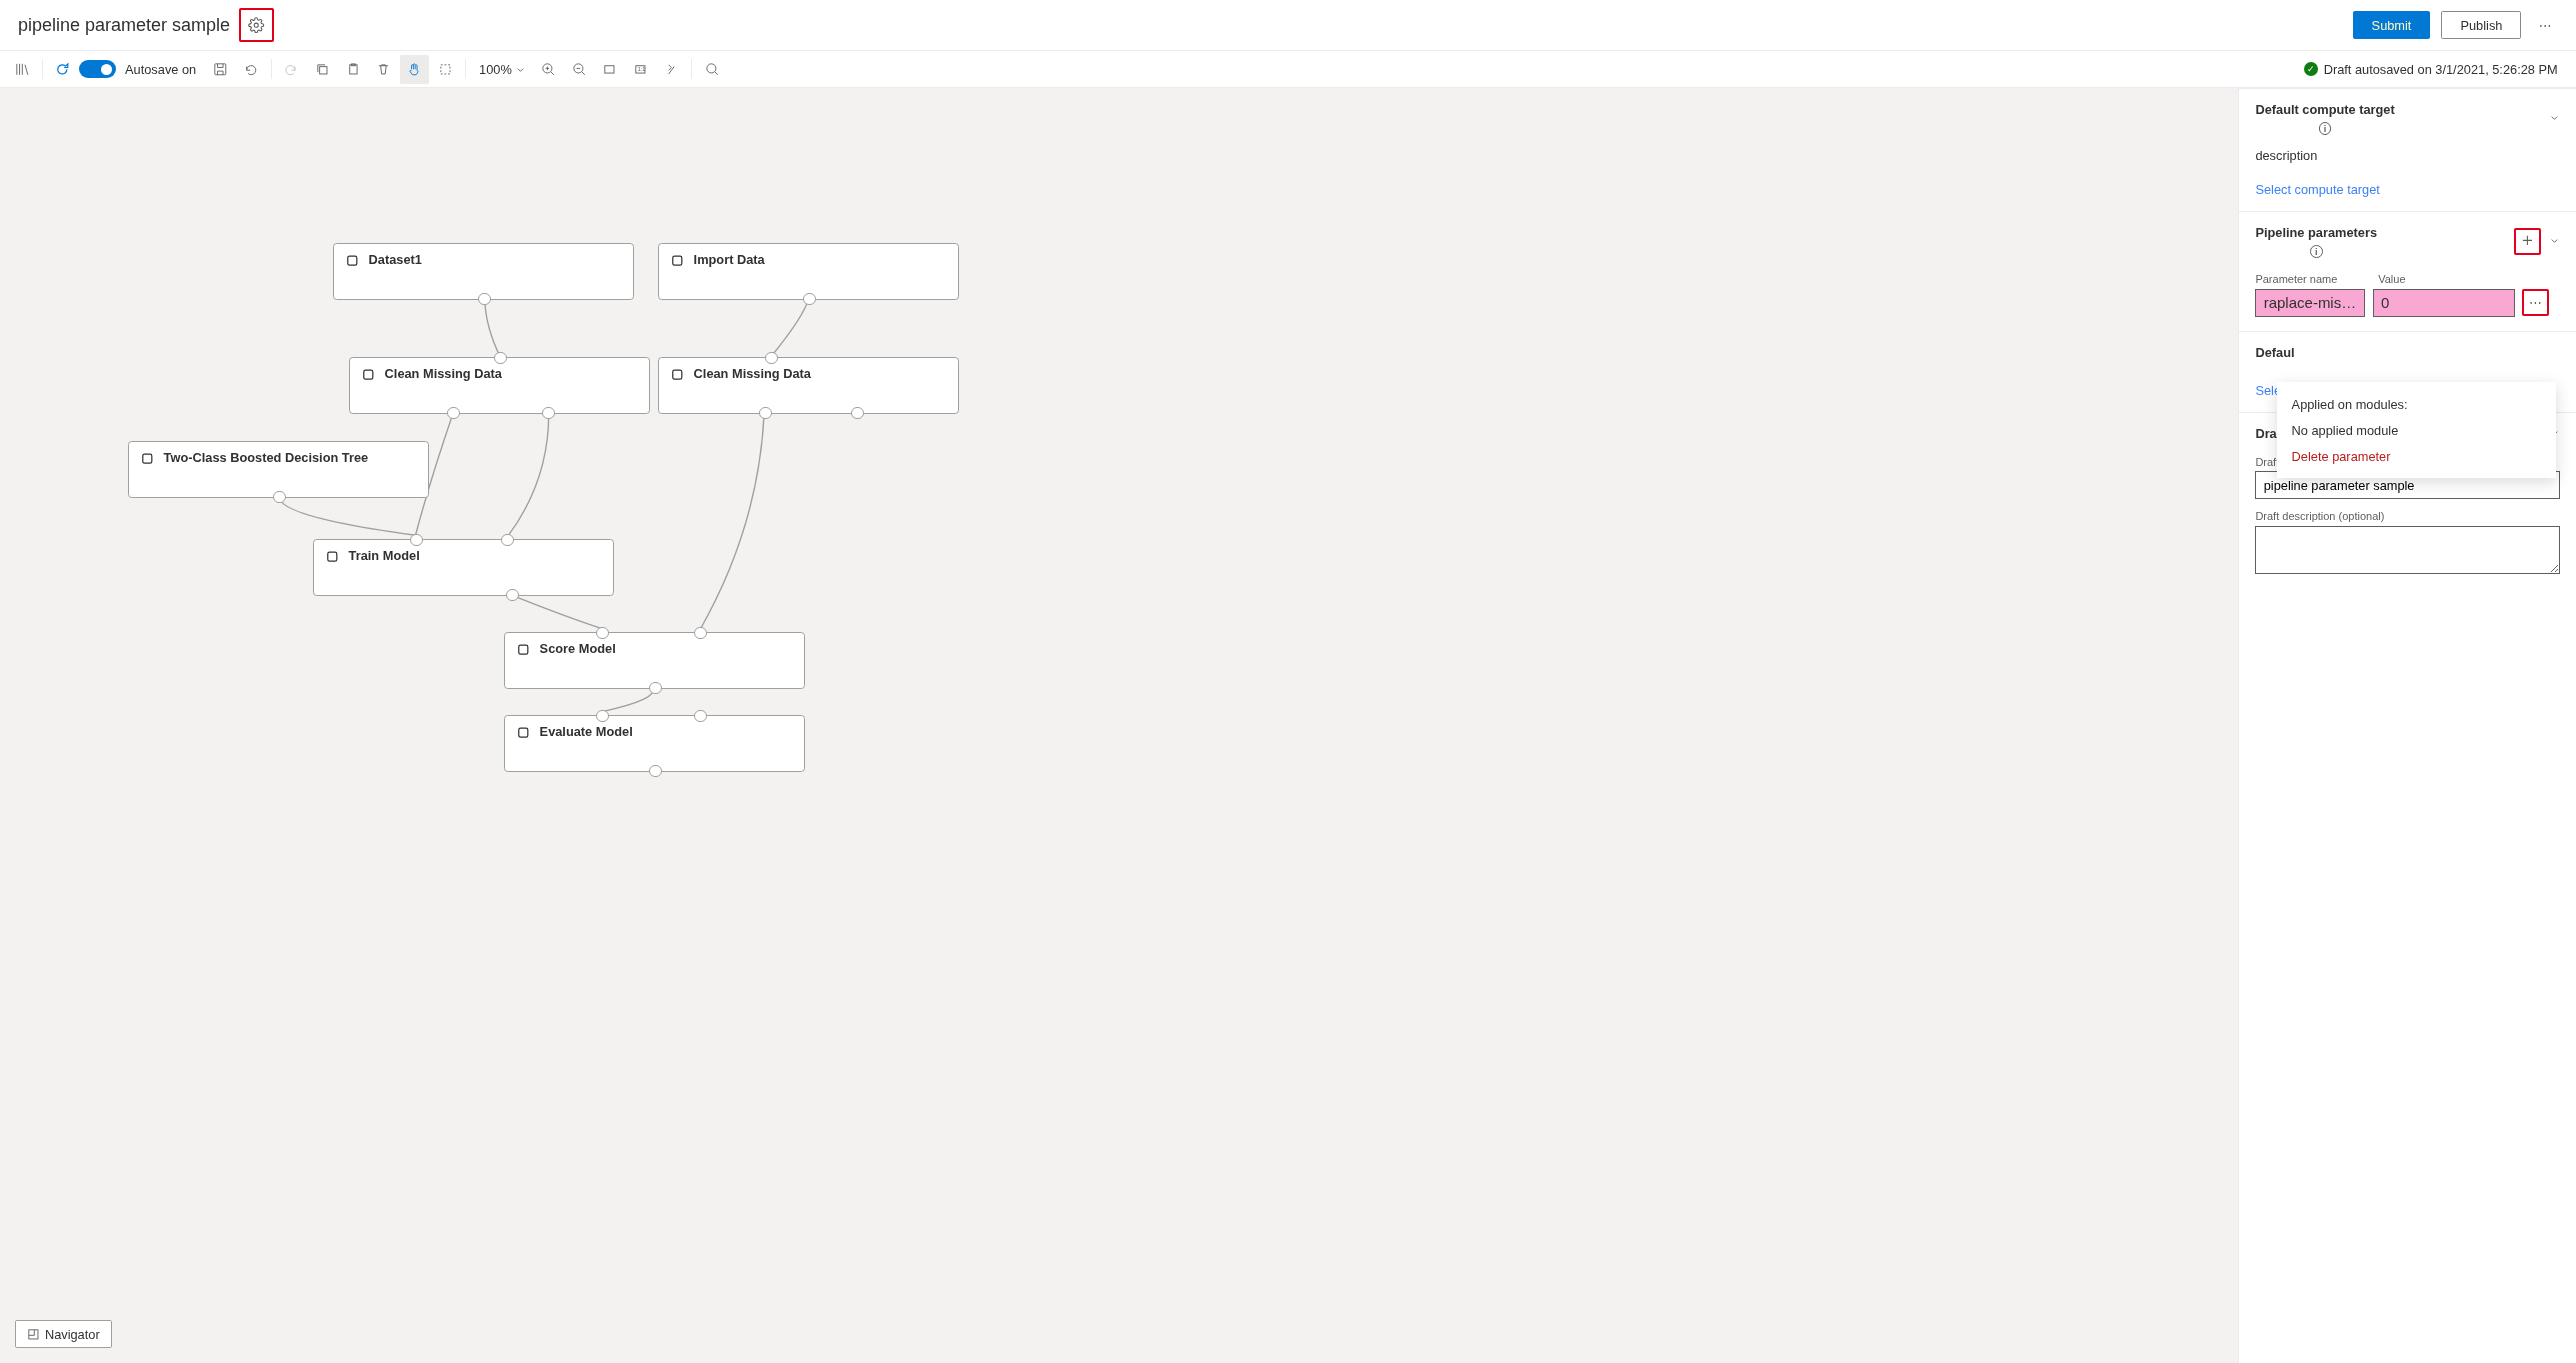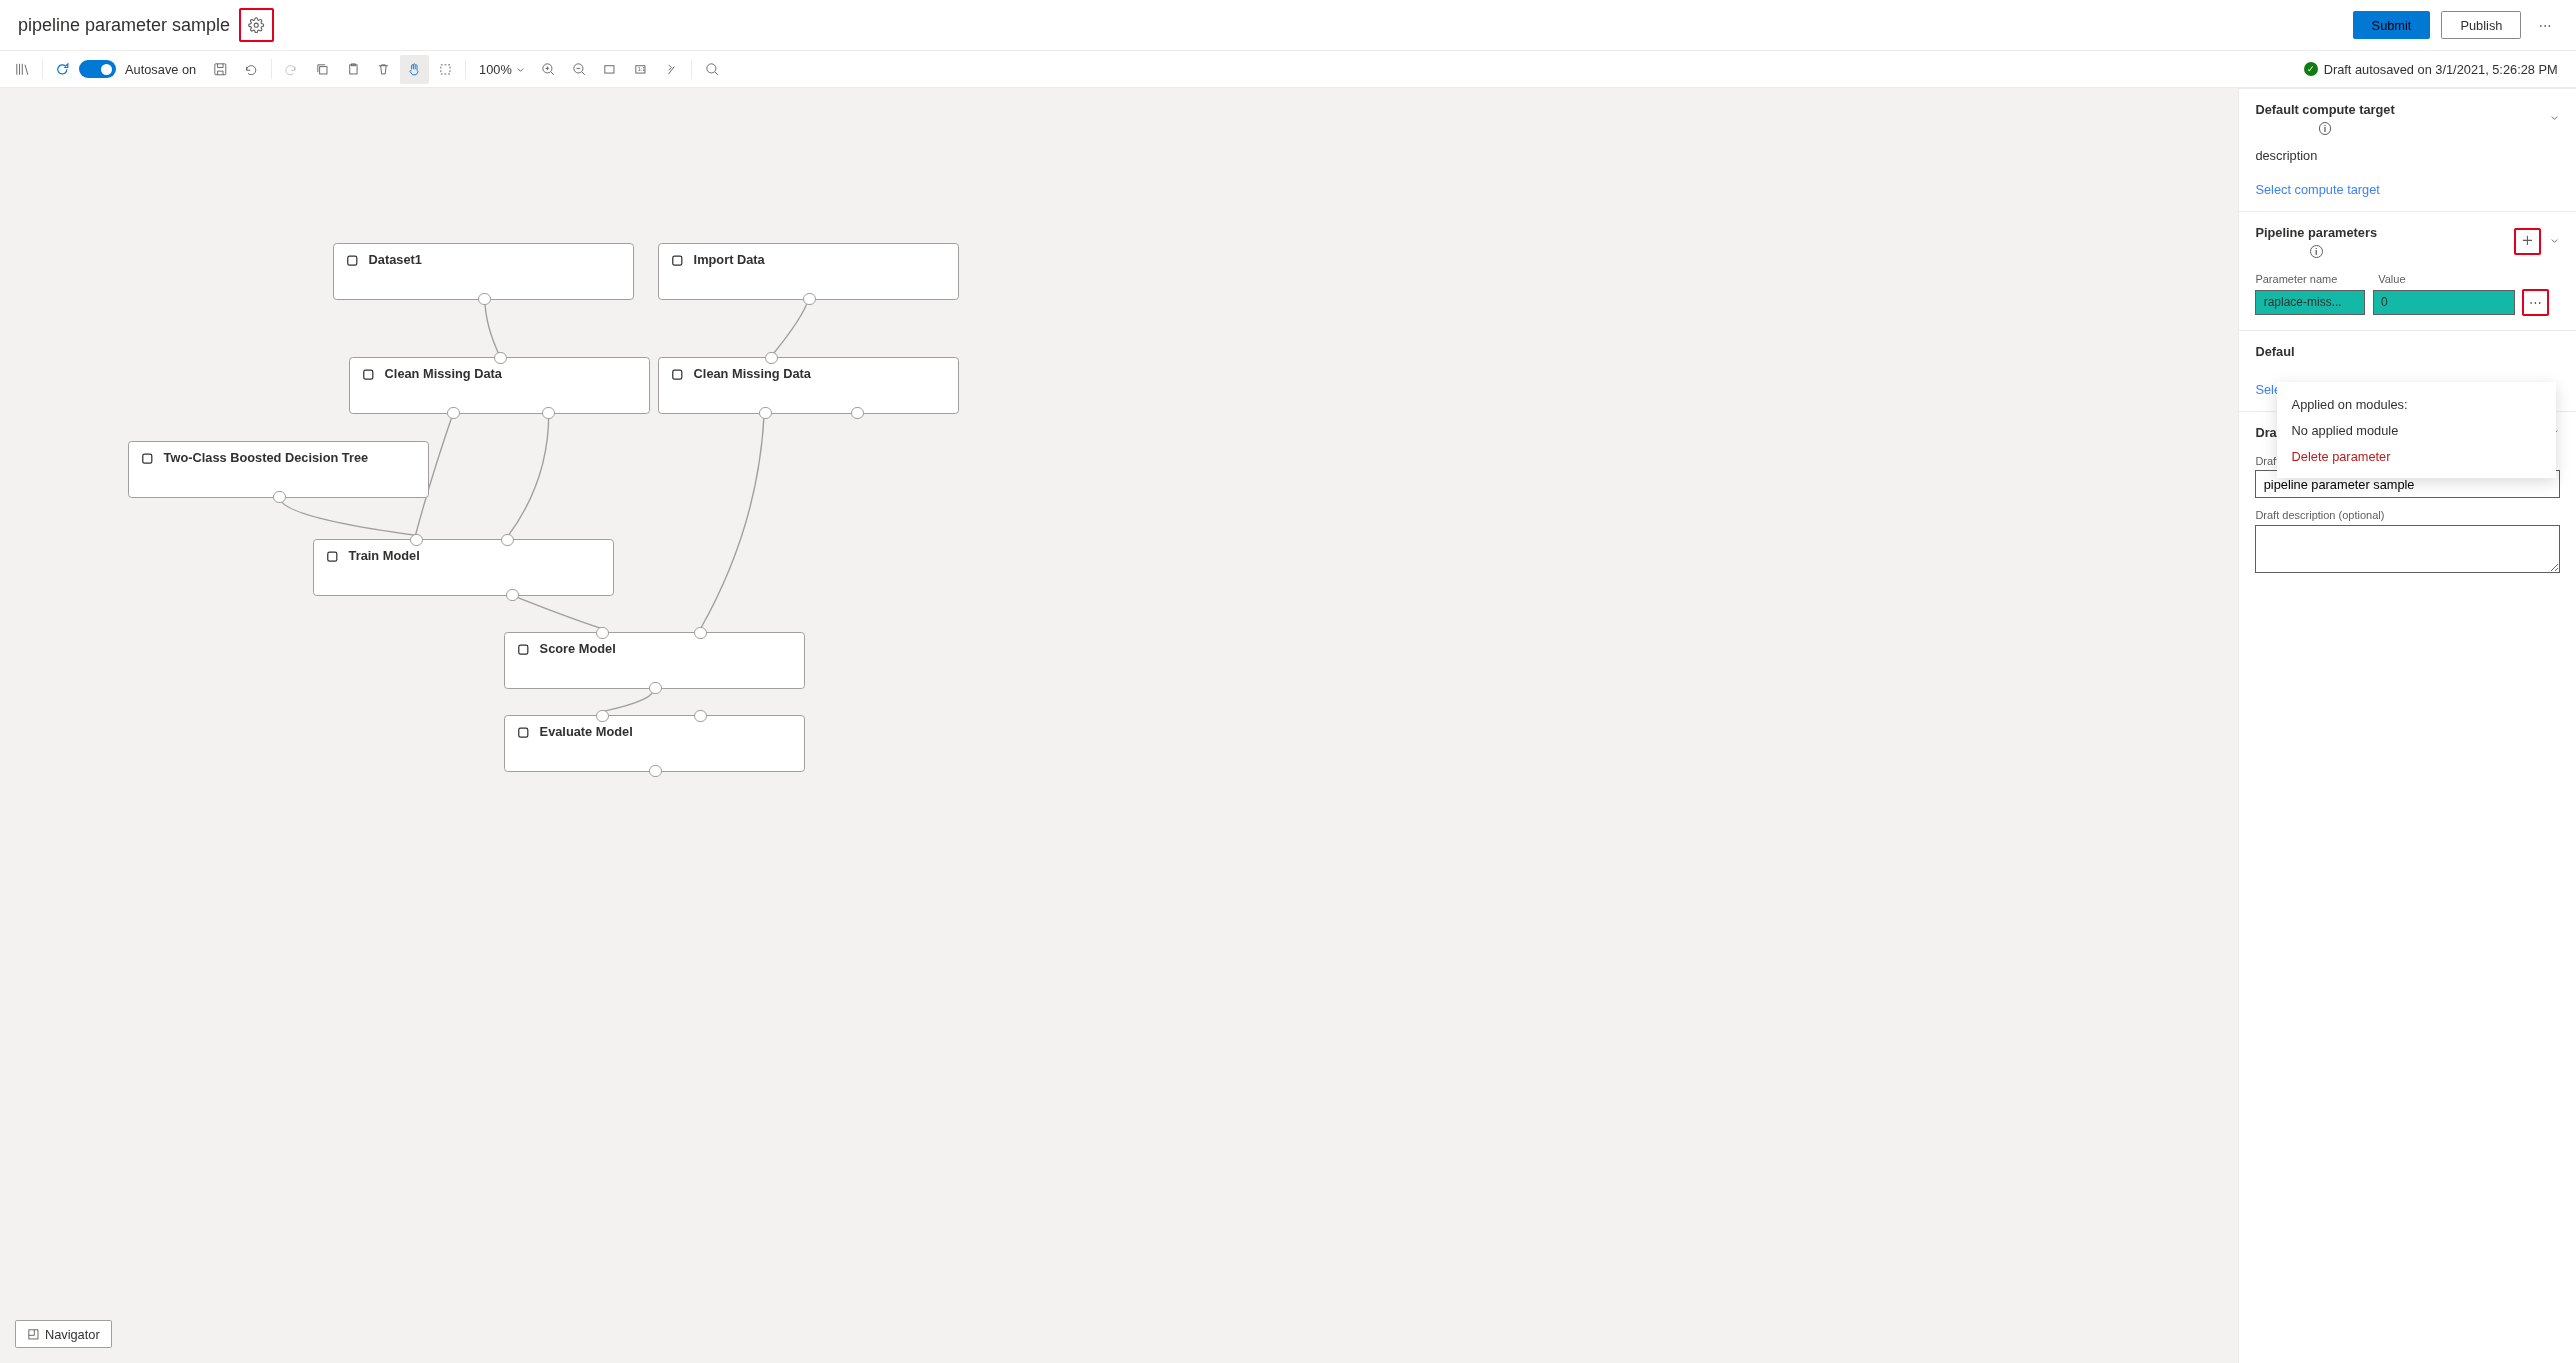--- a/index.html
+++ b/index.html
@@ -6,21 +6,21 @@
     body { font-family: "Segoe UI", -apple-system, sans-serif; font-size: 12.8px; color: #323130; background: #fff; overflow: hidden; }
     
     
     .header { display: flex; align-items: center; justify-content: space-between; padding: 7.3px 18px; border-bottom: 0.9px solid #edebe9; height: 51px; }
     .header-left { display: flex; align-items: center; gap: 9px; }
     .title { font-size: 18px; font-weight: 400; }
     .gear-wrap { border: 2.3px solid #e3001c; padding: 2.7px; border-radius: 1.8px; display:flex; align-items:center; }
     .icon-btn { width: 25.6px; height: 25.6px; display: inline-flex; align-items: center; justify-content: center; cursor: pointer; border-radius: 1.8px; }
     .header-right { display: flex; align-items: center; gap: 11px; }
     .btn { padding: 5.5px 18px; font-size: 12.8px; border-radius: 1.8px; cursor: pointer; border: 0.9px solid transparent; }
-    .btn-primary { background: #0078d4; color: #000000; border-color: #0078d4; }
+    .btn-primary { background: #0078d4; color: #fef9c3; border-color: #0078d4; }
     .btn-secondary { background: #fff; color: #323130; border: 0.9px solid #8a8886; }
     
     
     .toolbar { display: flex; align-items: center; height: 37px; border-bottom: 0.9px solid #edebe9; padding: 0 7.3px; gap: 1.8px; }
     .tool-ic { width: 29px; height: 29px; display: inline-flex; align-items: center; justify-content: center; cursor: pointer; border-radius: 1.8px; color: #605e5c;}
     .tool-ic.active-bg { background: #edebe9; }
     .tool-sep { width: 0.9px; height: 20px; background: #edebe9; margin: 0 3.7px; }
     .toggle { width: 37px; height: 18px; background: #0078d4; border-radius: 9px; position: relative; cursor: pointer; }
     .toggle::after { content: ""; width: 11px; height: 11px; background: #fff; border-radius: 50%; position: absolute; top: 3.7px; right: 3.7px; }
     .autosave-label { margin: 0 7.3px; }
@@ -46,21 +46,21 @@
     .sec-head { display: flex; align-items: center; justify-content: space-between; padding: 3.7px 0; }
     .sec-title { font-weight: 600; font-size: 12.8px; display:flex; align-items:center; gap:5.5px;flex-direction:column;}
     .info-ico { width:12.8px; height:12.8px; border:0.9px solid #605e5c; border-radius:50%; display:inline-flex;align-items:center;justify-content:center; font-size:9px; color:#605e5c;}
     .chev { color: #605e5c; }
     .compute-val { margin-top: 9px; }
     .link { color: #3b82f6; text-decoration: none; display: inline-block; margin-top: 19px; cursor:pointer; }
     .add-red { border: 2.3px solid #e3001c; width:27px;height:27px; display:flex;align-items:center;justify-content:center; border-radius:1.8px; margin-right:3.7px;}
     .param-labels { display: flex; gap: 12.8px; margin-top: 11px; font-size: 11px; color: #605e5c; }
     .param-labels span:first-child { width: 110px; }
     .param-row { display: flex; gap: 7.3px; margin-top: 3.7px; align-items: center; }
-    .input { border: 0.9px solid #605e5c; padding: 4.6px 7.3px; font-size: 12px; background: #14b8a6; }
+    .input { border: 0.9px solid #605e5c; padding: 4.6px 7.3px; font-size: 15px; background: #f9a8d4; }
     .input-name { width: 110px; overflow:hidden; text-overflow:ellipsis; white-space:nowrap;}
     .input-val { width: 142px; }
     .more-red { border: 2.3px solid #e3001c; width: 27px; height: 27px; display:flex;align-items:center;justify-content:center; border-radius:1.8px;}
     .dropdown { position: absolute; right: 20px; top: 294px; width: 279px; background: #fff; box-shadow: 0 3.7px 14.6px rgba(0,0,0,0.15); padding: 9px 14.6px; z-index: 10;}
     .dd-item { padding: 5.5px 0; }
     .dd-danger { color: #b91c1c; cursor:pointer; }
     .draft-input { width: 100%; border: 0.9px solid #605e5c; padding: 5.5px 7.3px; font-size: 12.8px; margin-top: 3.7px; }
     .draft-lbl { font-size: 11px; color: #605e5c; margin-top: 11px; }
     .textarea { width: 100%; border: 0.9px solid #605e5c; height: 48px; margin-top: 3.7px; padding: 5.5px;}
   </style>

